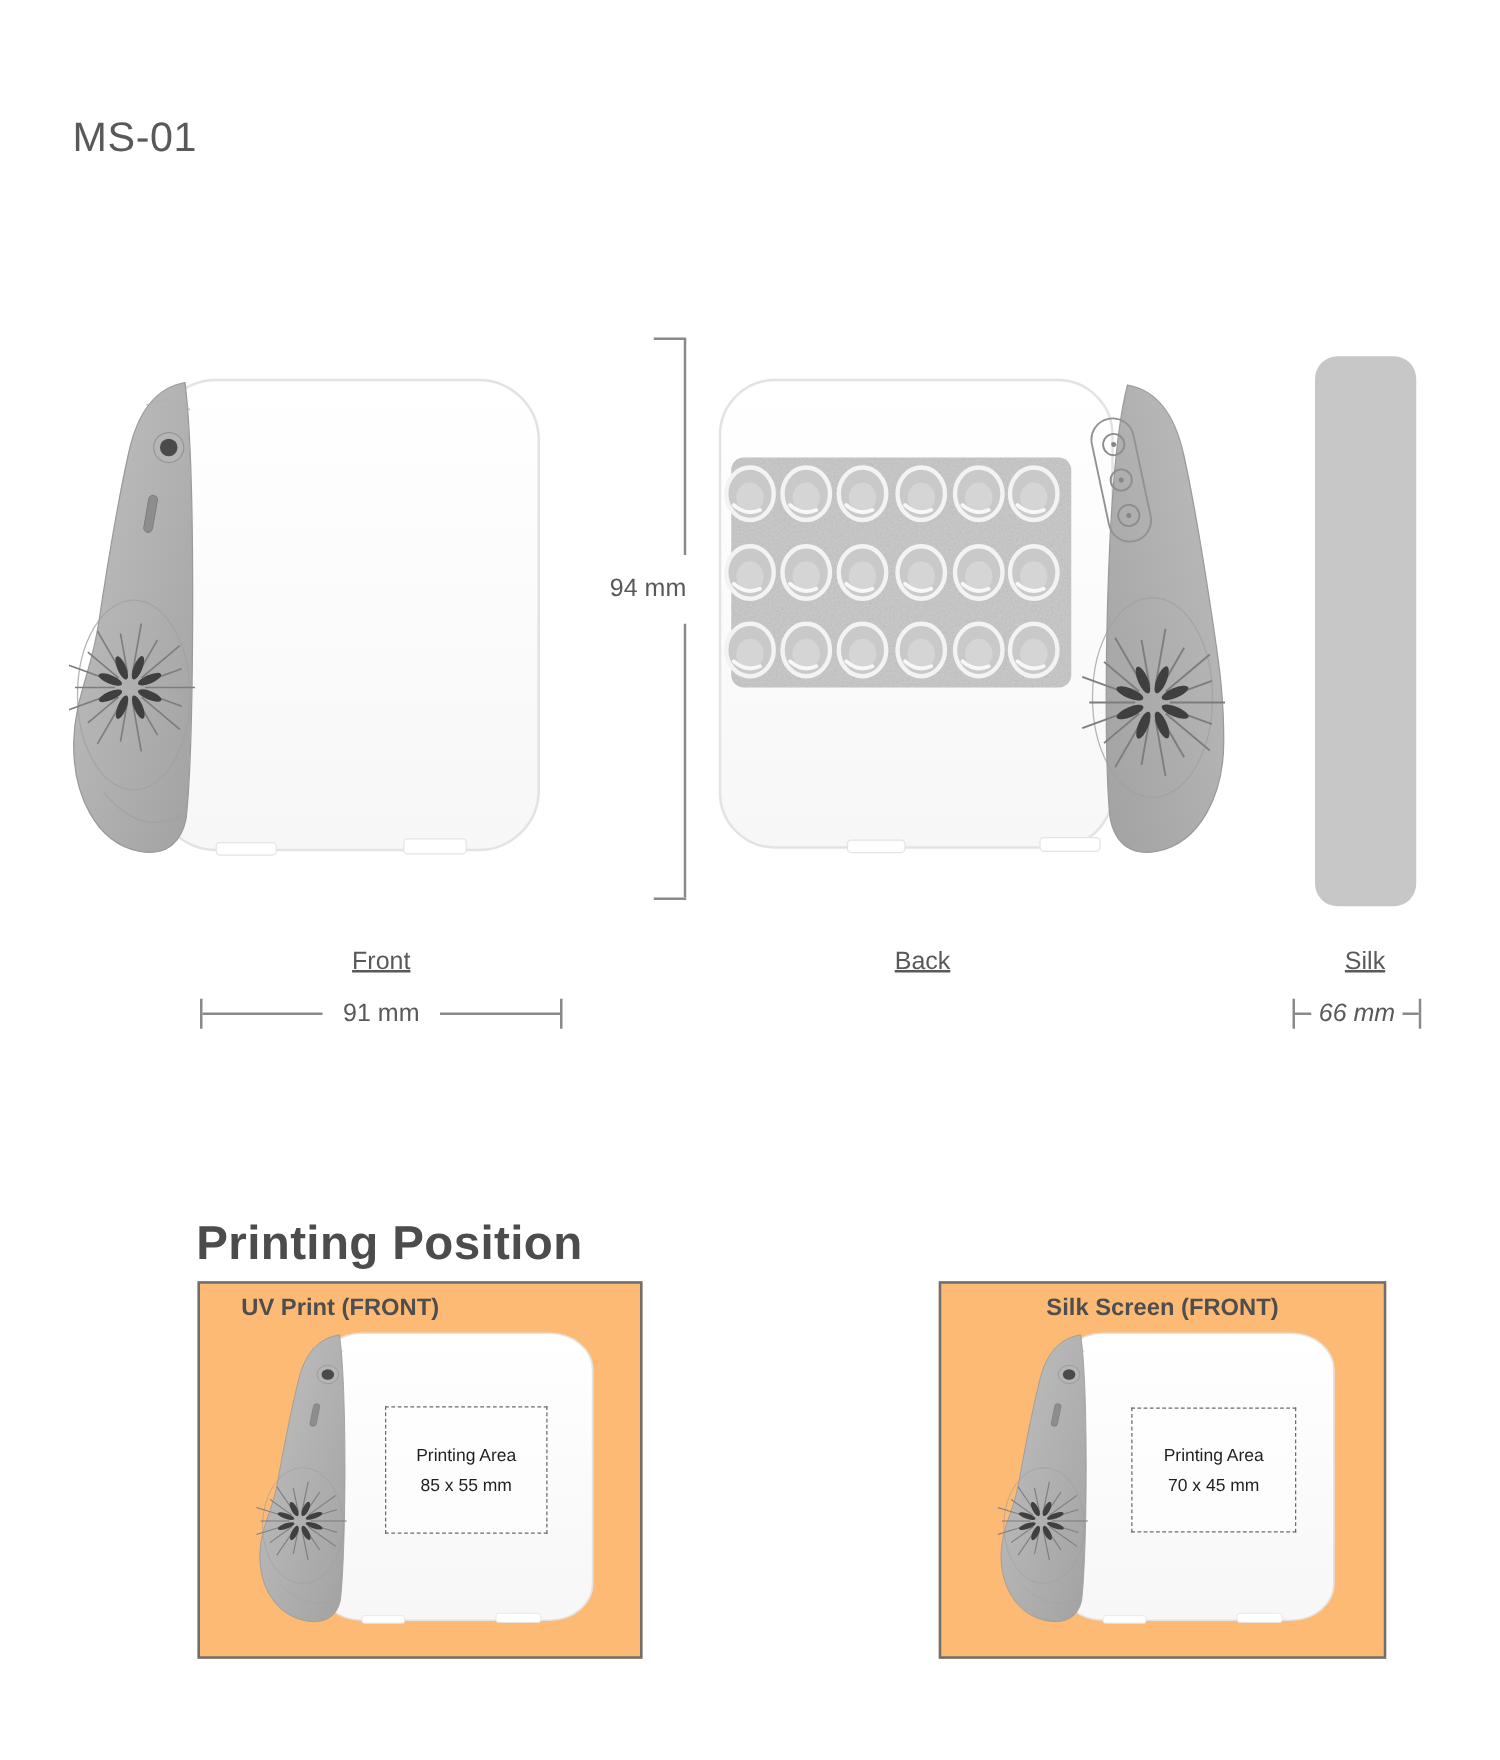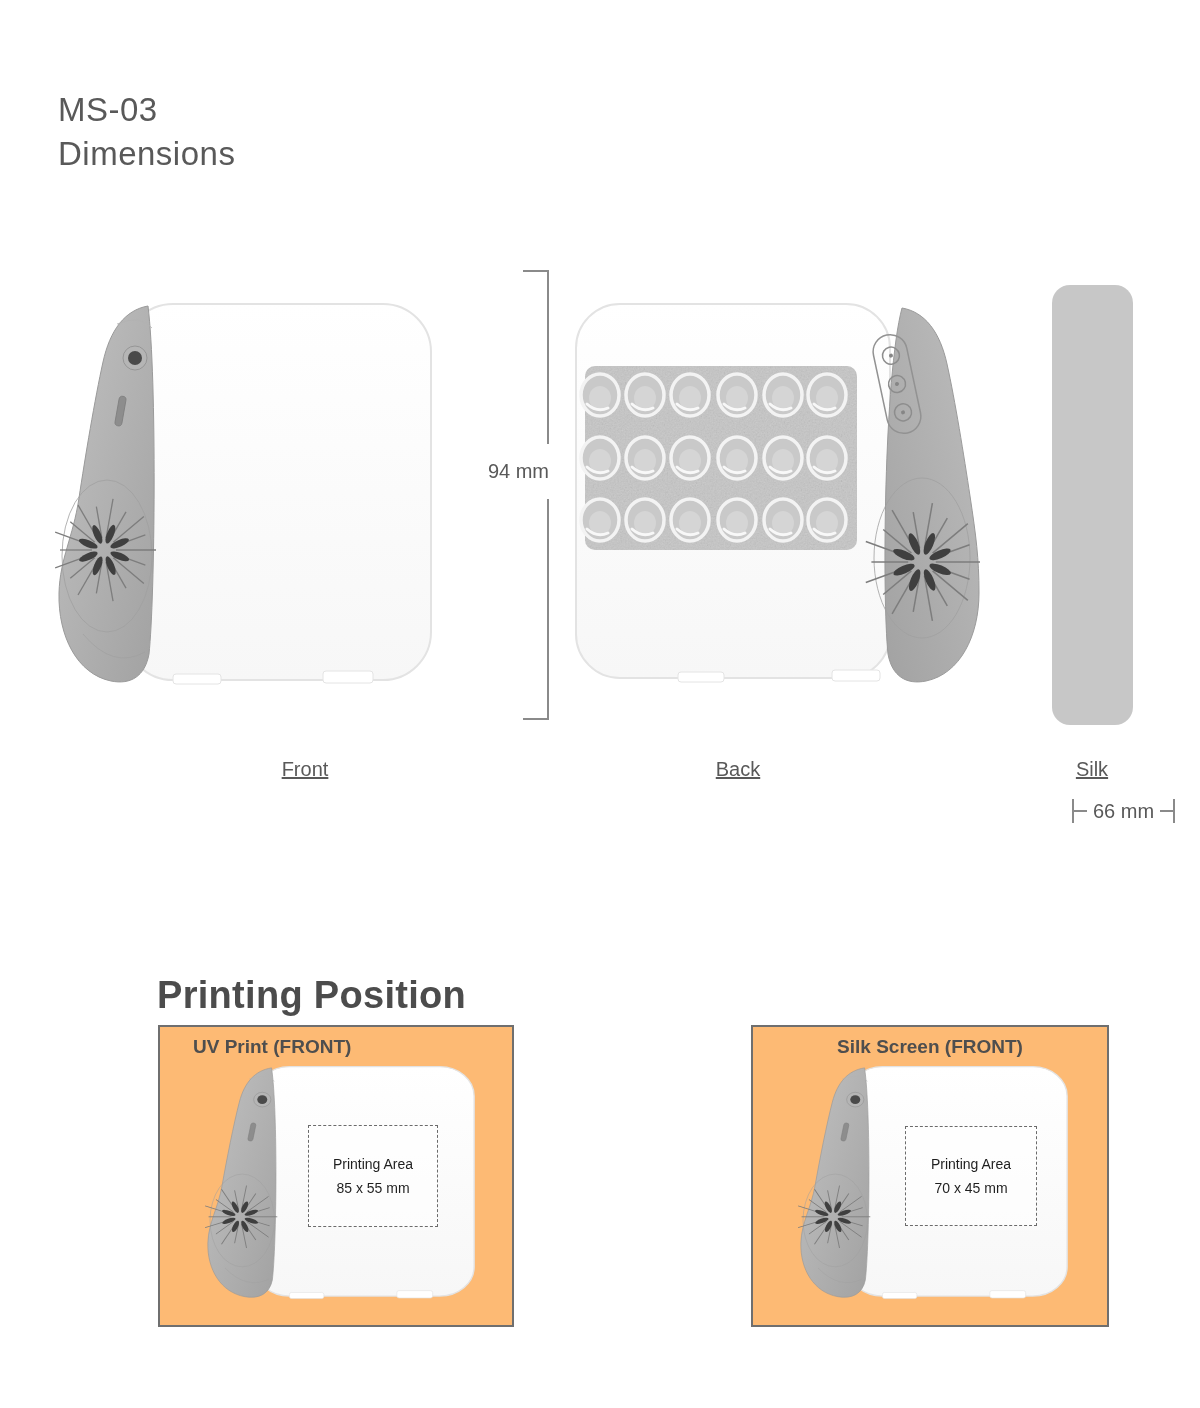--- a/index.html
+++ b/index.html
@@ -22,21 +22,21 @@
   .vdim-label{margin:16px 0;font-size:20px;color:#595959;white-space:nowrap;}
 
   
   .hdim{display:flex;align-items:center;height:26px;}
   .hdim-tick{width:2px;height:24px;background:#8a8a8a;flex:0 0 auto;}
   .hdim-line{height:2px;background:#8a8a8a;}
   .hdim-label{font-size:20px;color:#595959;white-space:nowrap;}
   .hdim-91{left:160px;top:798px;width:290px;}
   .hdim-91 .hdim-line{flex:1;}
   .hdim-91 .hdim-label{margin:0 16px;}
-  .hdim-66{left:1072px;top:798px;width:114px;}
+  .hdim-66{left:1034px;top:798px;width:114px;font-style:italic;}
   .hdim-66 .hdim-line{width:13px;flex:0 0 auto;}
   .hdim-66 .hdim-label{margin:0 6px;}
 
   
   .side-view{left:1052px;top:285px;width:81px;height:440px;background:#c7c7c7;border-radius:18px;}
 
   
   .print-heading{left:157px;top:974px;font-size:38px;font-weight:bold;color:#4c4c4c;letter-spacing:0.3px;}
   .print-box{top:1025px;width:356px;height:302px;border:2px solid #6f6f6f;background:#fdba74;box-sizing:border-box;}
   .print-box-1{left:158px;}
@@ -130,22 +130,21 @@
         <ellipse cx="52" cy="258" rx="45" ry="76" fill="none" stroke="#a0a0a0" stroke-width="1" opacity="0.8"></ellipse>
         <circle cx="80" cy="60" r="12" fill="#b5b5b5" stroke="#969696" stroke-width="1"></circle>
         <circle cx="80" cy="60" r="7" fill="#4a4a4a"></circle>
         <rect x="62" y="98" width="7" height="30" rx="3.5" fill="#8d8d8d" stroke="#7d7d7d" stroke-width="0.8" transform="rotate(10 65 113)"></rect>
         <use href="#burst" transform="translate(49 252)"></use>
       </g>
     </defs>
   </svg>
 
   <div class="abs doc-title">
-    <div>MS-03</div>
-    <div>Dimensions</div>
+    <div>MS-01</div>
   </div>
 
   <svg class="abs" style="left:55px;top:298px" width="380" height="390" viewBox="0 0 380 390">
     <use href="#fv"></use>
   </svg>
 
   <div class="abs vdim">
     <div class="vdim-tick"></div>
     <div class="vdim-line" style="height:172px"></div>
     <div class="vdim-label">94 mm</div>
@@ -194,20 +193,27 @@
     </g>
     <use href="#burst" transform="translate(352 266) scale(1.15)"></use>
   </svg>
 
   <div class="abs side-view"></div>
 
   <div class="abs view-label" style="left:235px">Front</div>
   <div class="abs view-label" style="left:668px">Back</div>
   <div class="abs view-label" style="left:1022px">Silk</div>
 
+  <div class="abs hdim hdim-91">
+    <div class="hdim-tick"></div>
+    <div class="hdim-line"></div>
+    <div class="hdim-label">91 mm</div>
+    <div class="hdim-line"></div>
+    <div class="hdim-tick"></div>
+  </div>
 
   <div class="abs hdim hdim-66">
     <div class="hdim-tick"></div>
     <div class="hdim-line"></div>
     <div class="hdim-label">66 mm</div>
     <div class="hdim-line"></div>
     <div class="hdim-tick"></div>
   </div>
 
   <div class="abs print-heading">Printing Position</div>

